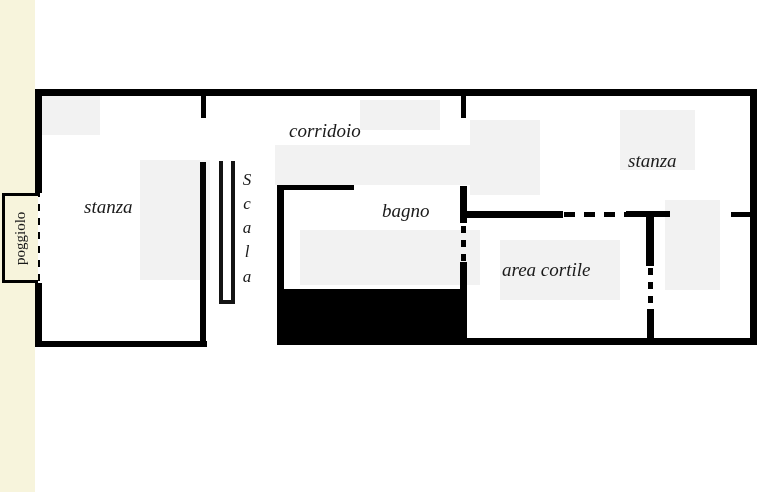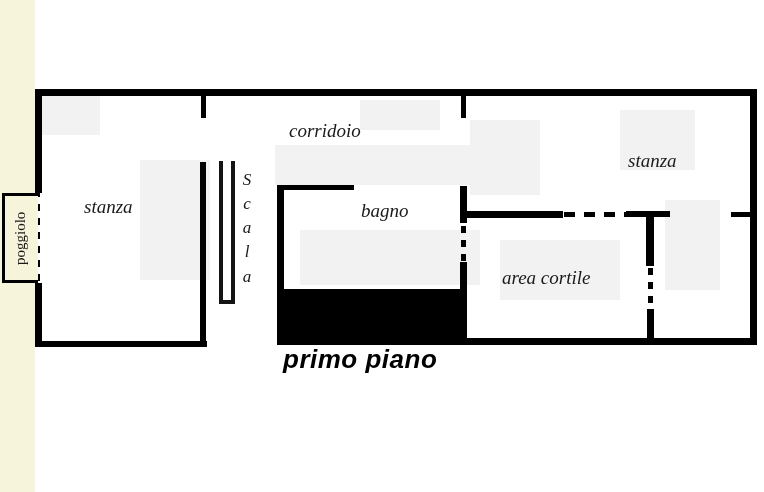--- a/index.html
+++ b/index.html
@@ -197,37 +197,36 @@
   <div class="wall" style="left:277px;top:185px;width:77px;height:5px;"></div>
 
   <div class="wall" style="left:460px;top:186px;width:7px;height:37px;"></div>
 
   <div class="dash-v" style="left:461px;top:226px;height:36px;"></div>
 
   <div class="wall" style="left:460px;top:262px;width:7px;height:83px;"></div>
 
   <div class="fill-black" style="left:277px;top:289px;width:190px;height:56px;"></div>
 
-  <div class="label label-room" style="left:361px;top:201px;text-align:right;">bagno</div>
+  <div class="label label-room" style="left:382px;top:201px;text-align:right;">bagno</div>
 
   <div class="wall" style="left:461px;top:96px;width:5px;height:22px;"></div>
 
   <div class="wall" style="left:463px;top:211px;width:100px;height:7px;"></div>
 
   <div class="dash-h" style="left:564px;top:212px;width:62px;"></div>
 
   <div class="wall" style="left:626px;top:211px;width:44px;height:6px;"></div>
 
   <div class="wall" style="left:646px;top:211px;width:8px;height:55px;"></div>
 
   <div class="dash-v" style="left:648px;top:268px;height:42px;"></div>
 
   <div class="wall" style="left:647px;top:309px;width:7px;height:33px;"></div>
 
   <div class="wall" style="left:731px;top:212px;width:19px;height:5px;"></div>
 
-  <div class="label label-room" style="left:502px;top:268px;">area cortile</div>
+  <div class="label label-room" style="left:502px;top:260px;">area cortile</div>
 
   <div class="label label-room" style="left:628px;top:151px;">stanza</div>
 
-  <div class="plan-title">primo piano</div>
 
 </div>
 
 </body></html>

